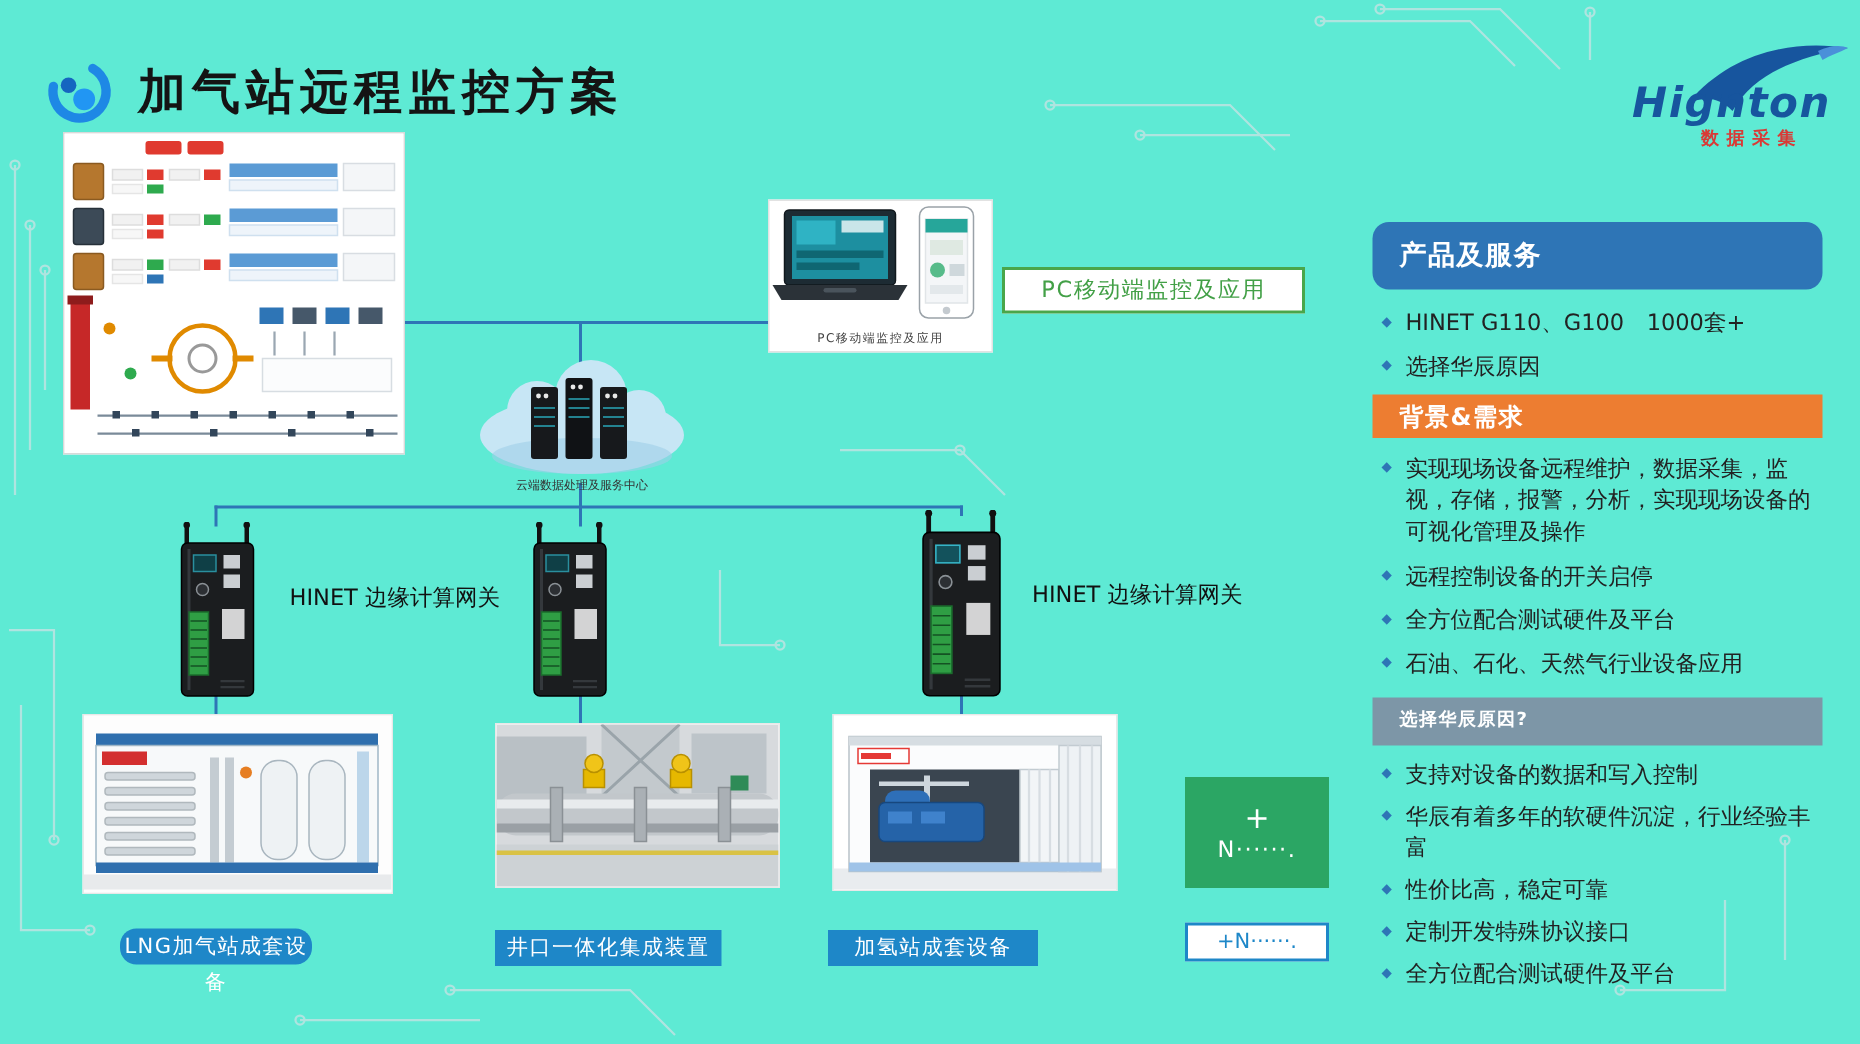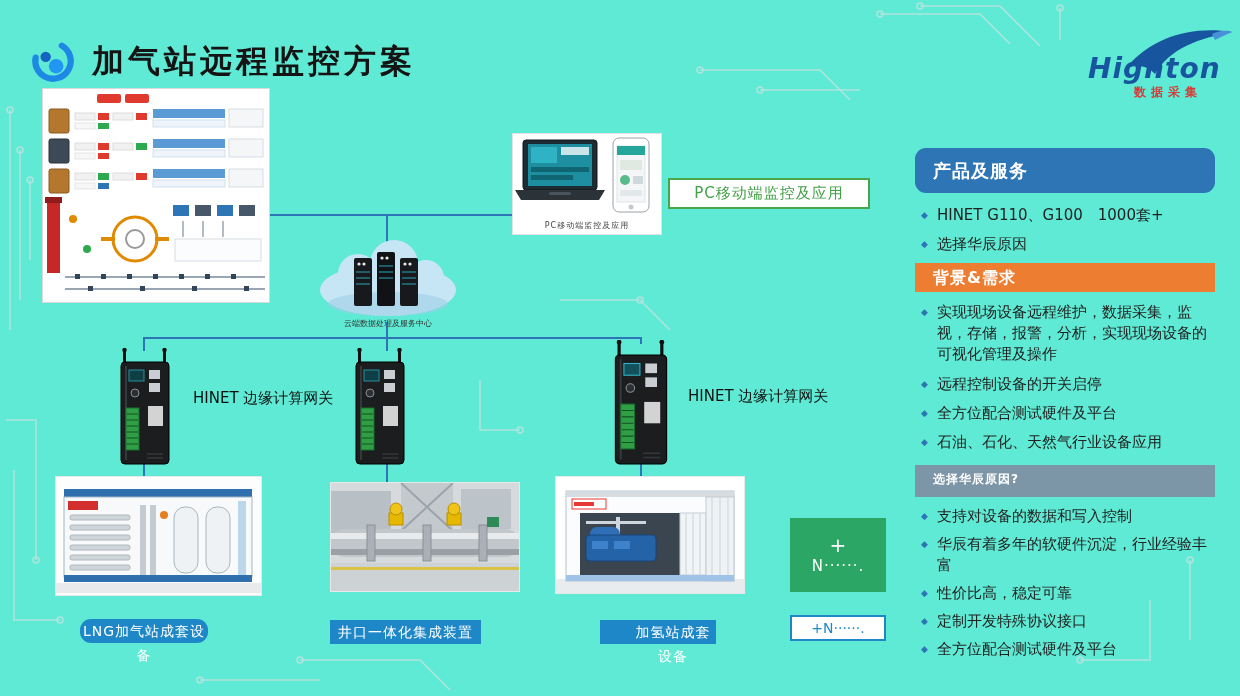--- a/index.html
+++ b/index.html
@@ -394,21 +394,21 @@
     </svg>
   </div>
 
   <div class="more-box">
     <span class="plus">+</span>
     <span class="dots">N······.</span>
   </div>
 
   <div class="caption-blue" style="left:80px; top:619px; width:128px;border-radius:11px;">LNG加气站成套设备</div>
   <div class="caption-blue" style="left:330px; top:620px; width:151px;">井口一体化集成装置</div>
-  <div class="caption-blue" style="left:600px; top:620px; width:116px;padding-left:30px;">加氢站成套设备</div>
+  <div class="caption-blue" style="left:552px; top:620px; width:140px;">加氢站成套设备</div>
   <div class="caption-outline">+N······.</div>
 
   <aside class="sidebar">
     <div class="sec-h sec-blue">产品及服务</div>
     <ul class="items g1">
       <li>
         <span class="blt">◆</span>
         <span>HINET G110、G100　1000套+</span>
       </li>
       <li>

